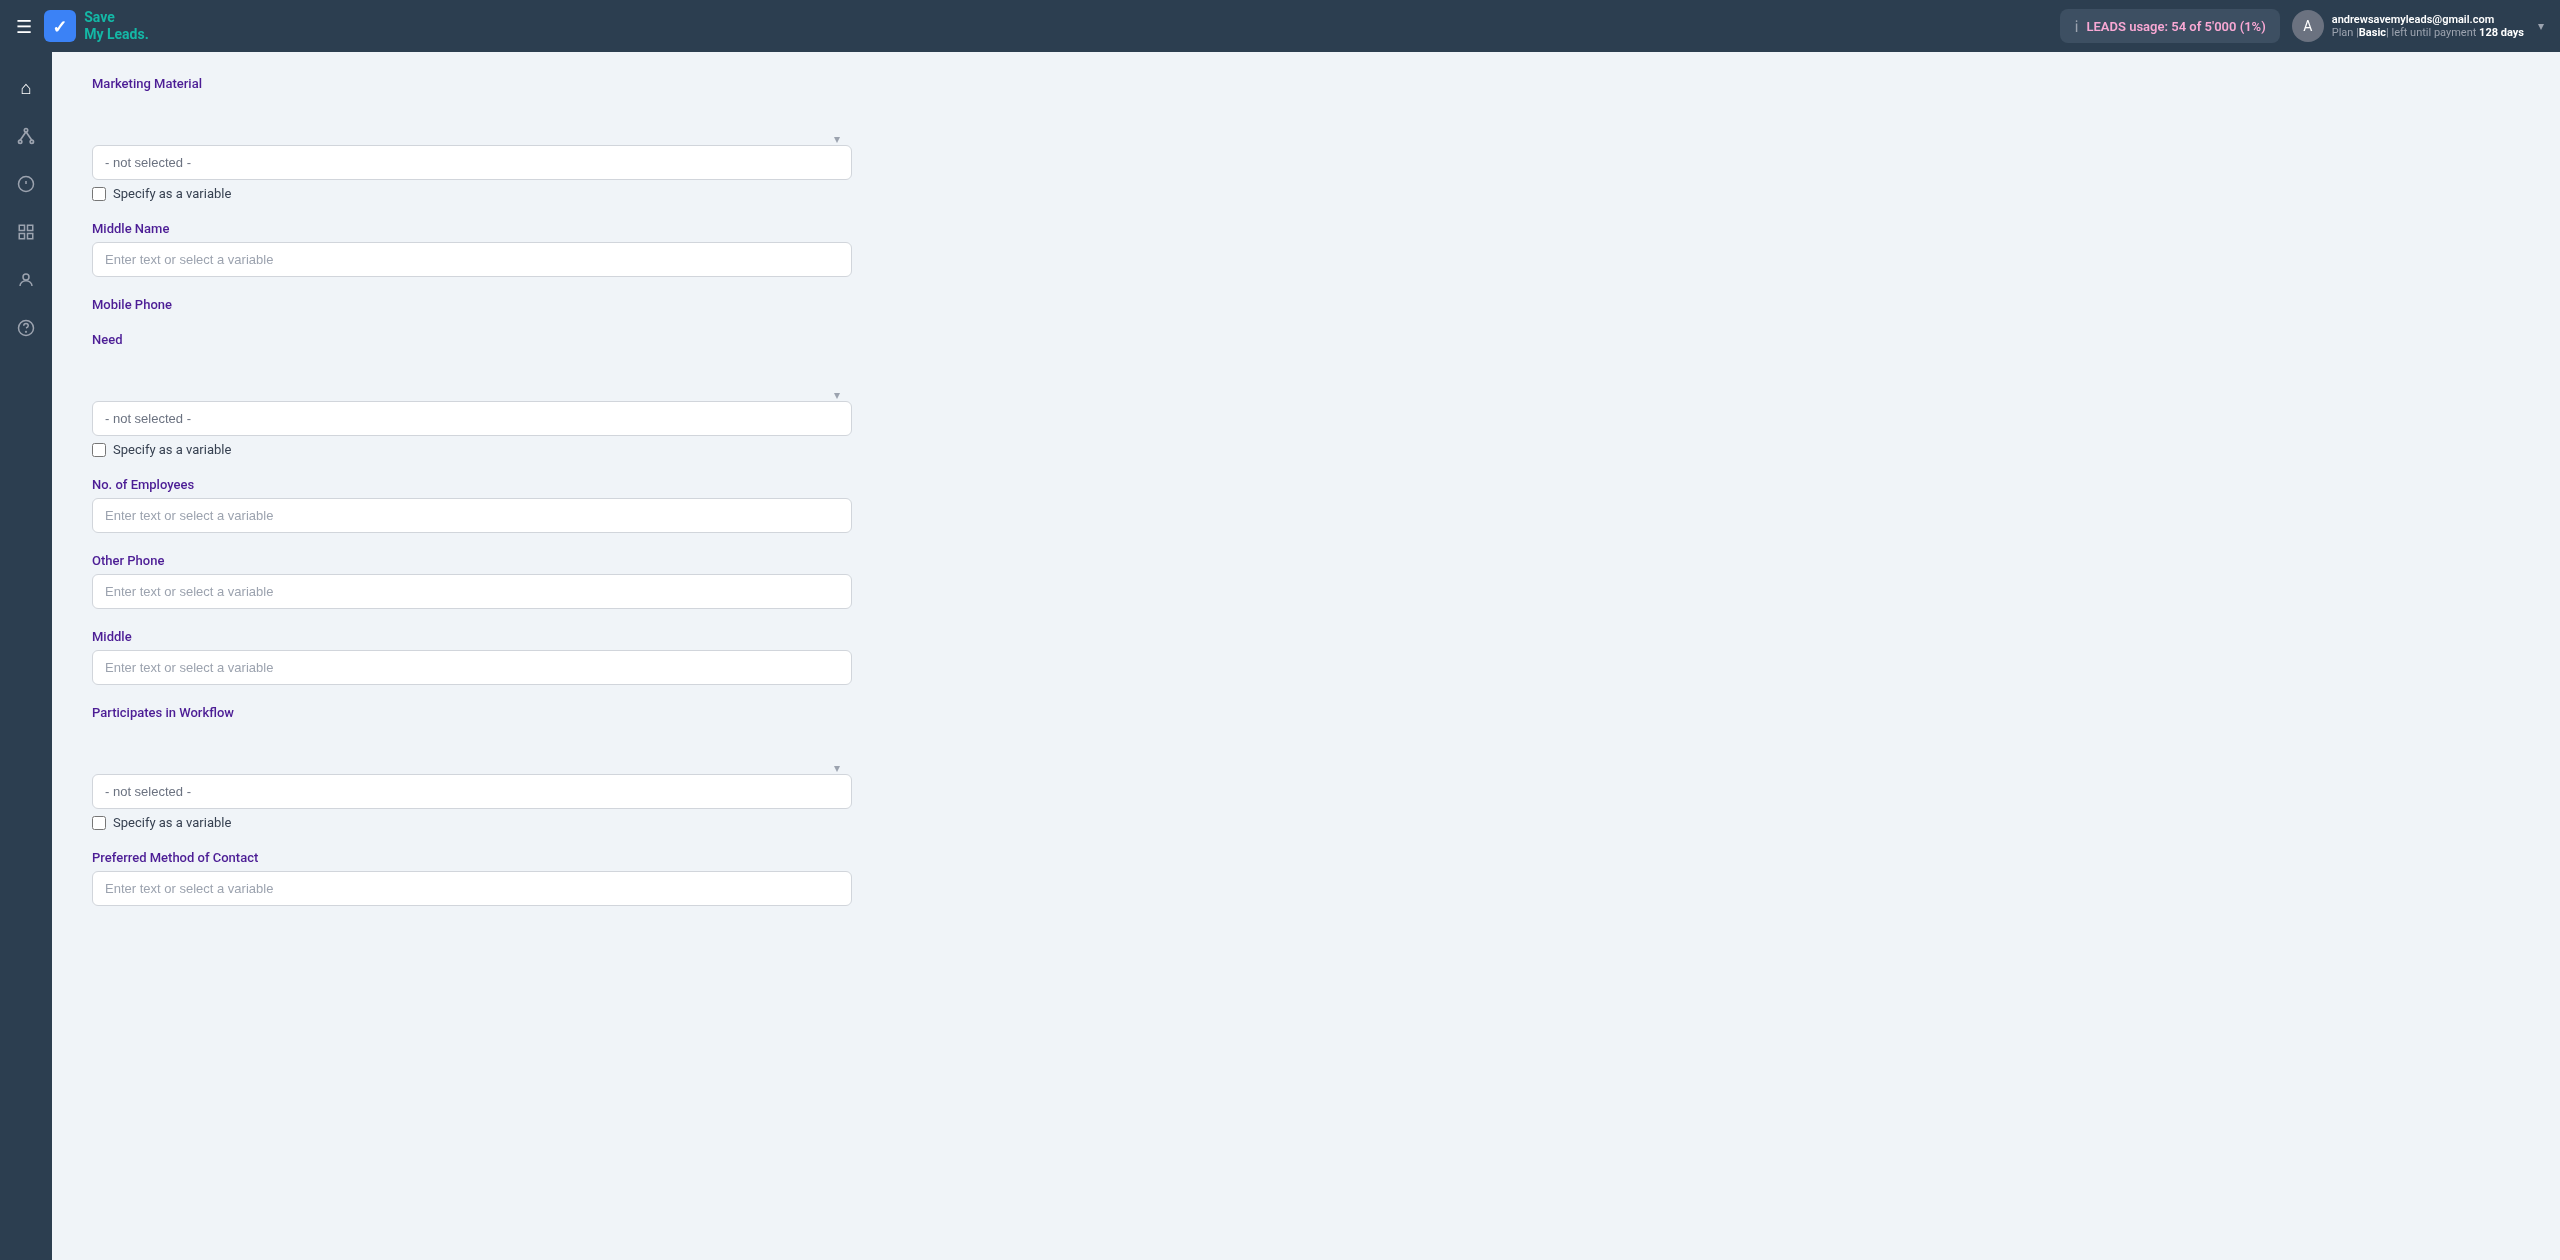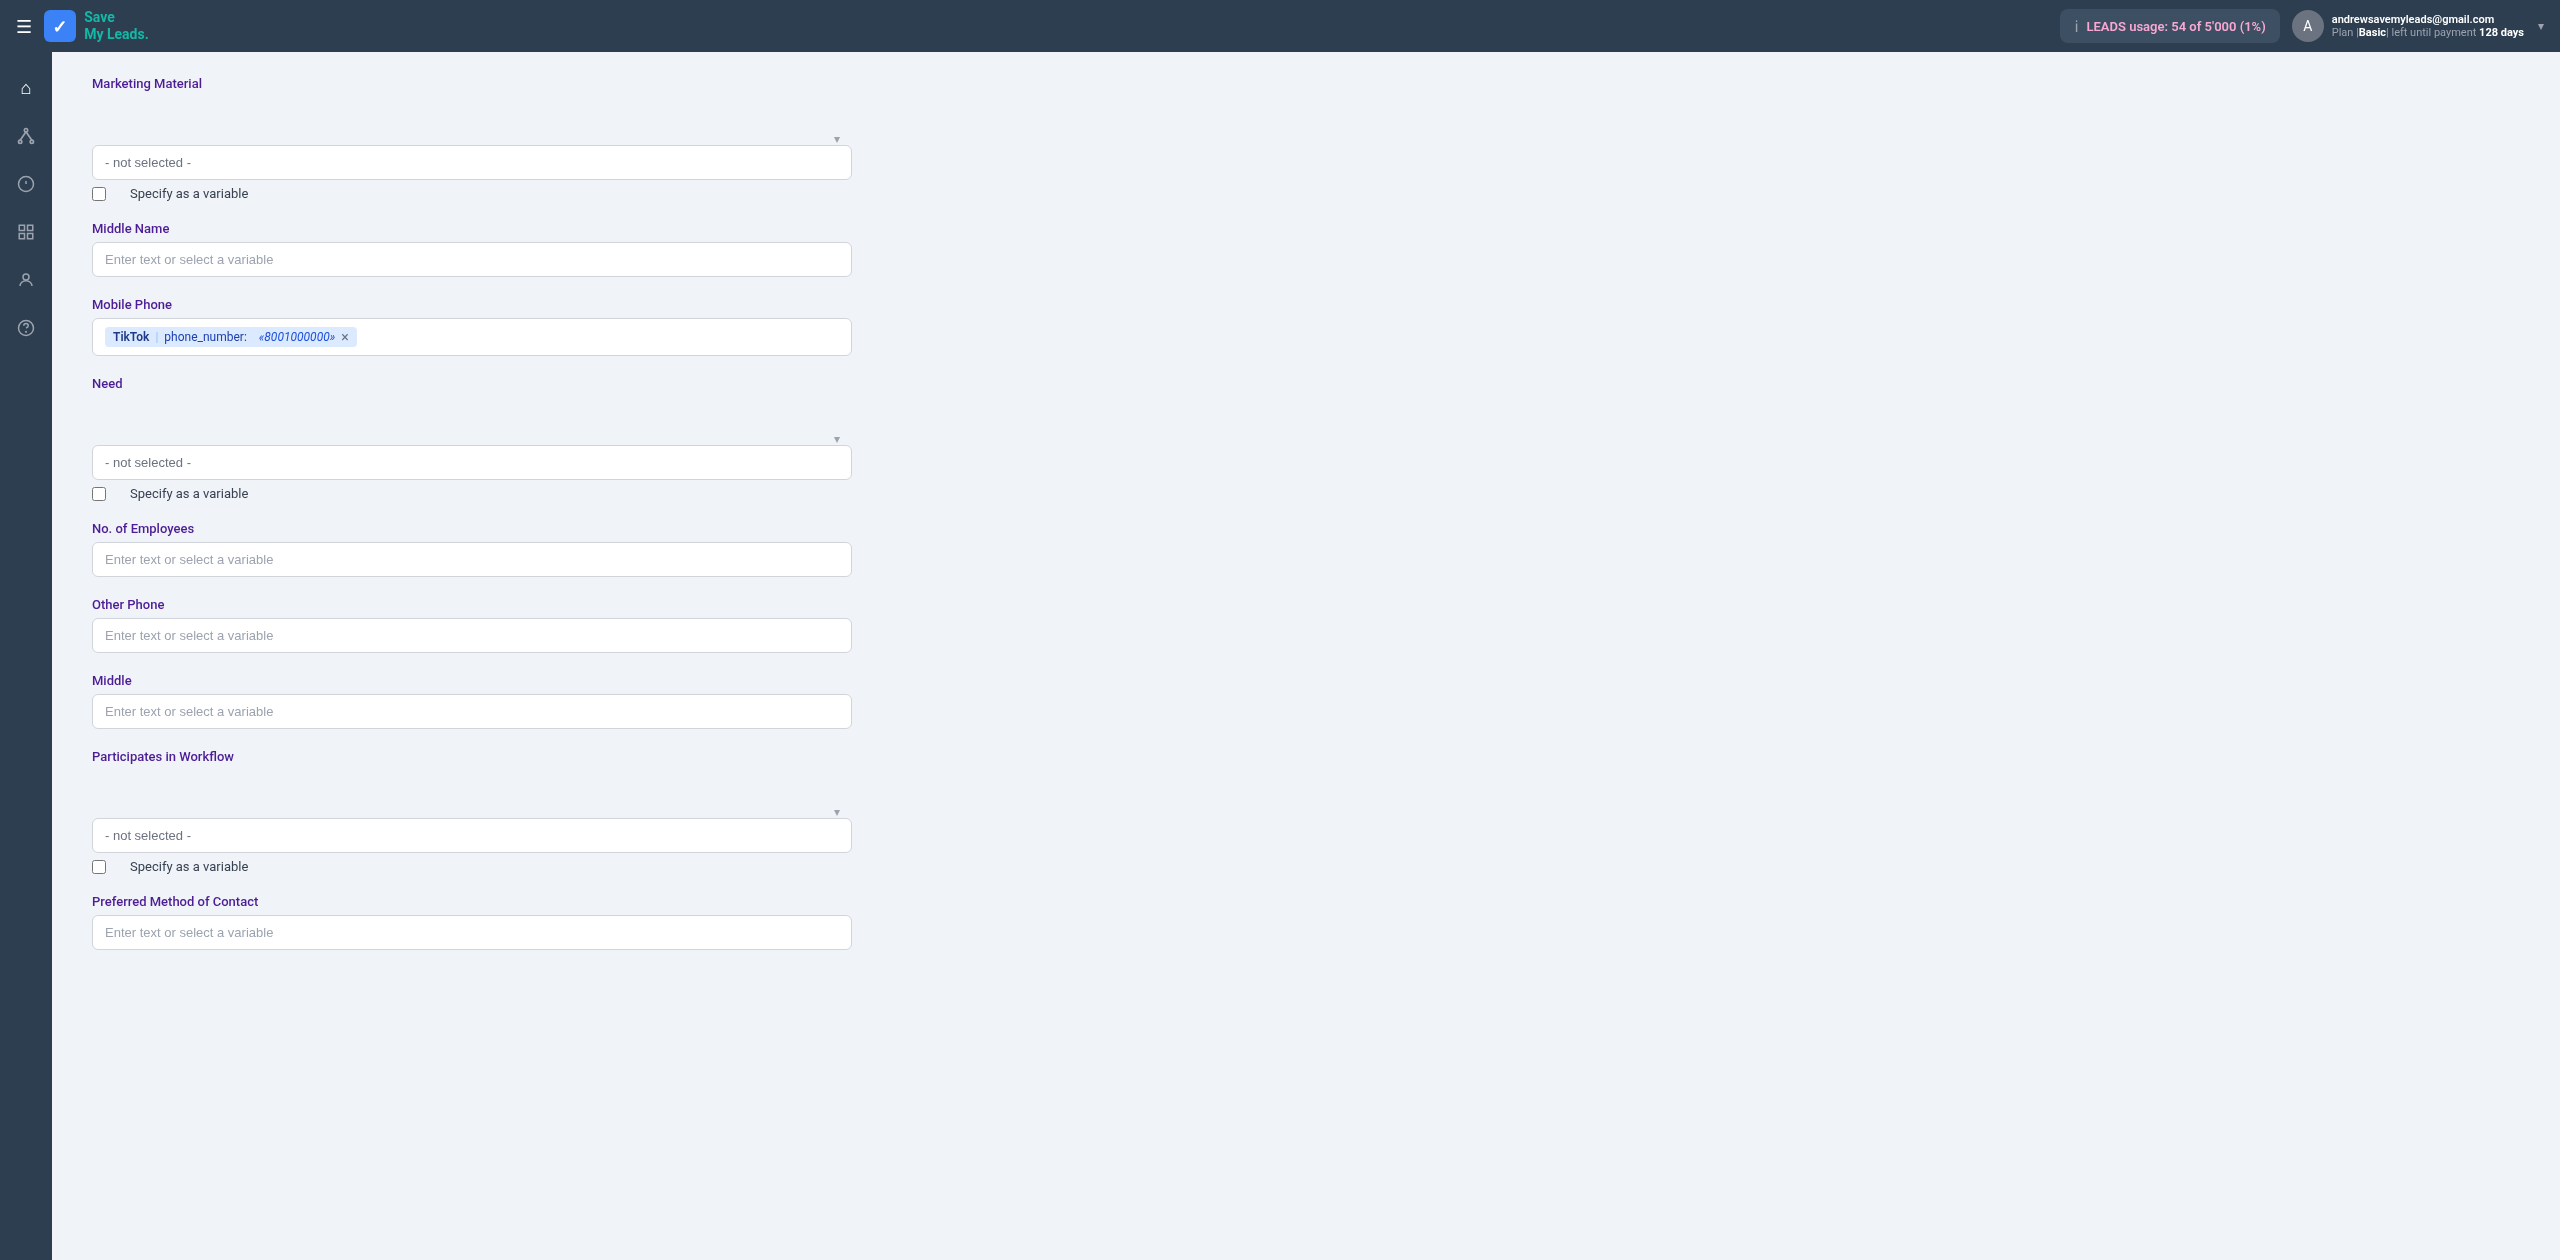--- a/index.html
+++ b/index.html
@@ -135,21 +135,21 @@
       padding: 9px 12px;
       border: 1px solid #d1d5db;
       border-radius: 6px;
       background: #fff;
       font-size: 13px;
       color: #4d7c0f;
     }
     .form-input::placeholder { color: #9ca3af; }
 
     .checkbox-row {
-      display: flex; align-items: center; gap: 24px;
+      display: flex; align-items: center; gap: 7px;
       margin-top: 6px;
     }
     .checkbox-row input[type="checkbox"] { width: 14px; height: 14px; cursor: pointer; }
     .checkbox-row label { font-size: 13px; color: #374151; cursor: pointer; }
 
     
     .tag-input-wrapper {
       width: 100%;
       padding: 6px 12px;
       border: 1px solid #d1d5db;
@@ -280,30 +280,20 @@
         </div>
       </div>
 
       <div class="form-group">
         <label class="form-label">Middle Name</label>
         <input type="text" class="form-input" placeholder="Enter text or select a variable" style="">
       </div>
 
       <div class="form-group">
         <label class="form-label">Mobile Phone</label>
-        <div class="tag-input-wrapper">
-          <span class="tag">
-            <span class="tag-source">TikTok</span>
-            <span class="tag-divider"> | </span>
-            <span>phone_number:</span>
-            <span class="tag-value"> </span>
-              <span class="tag-value">«8001000000»</span>
-            <span class="tag-close">×</span>
-          </span>
-        </div>
       </div>
 
       <div class="form-group">
         <label class="form-label">Need</label>
         <div class="select-wrapper">
           <select class="form-select">
             <option>- not selected -</option>
           </select>
           <span class="select-chevron">▾</span>
         </div>

